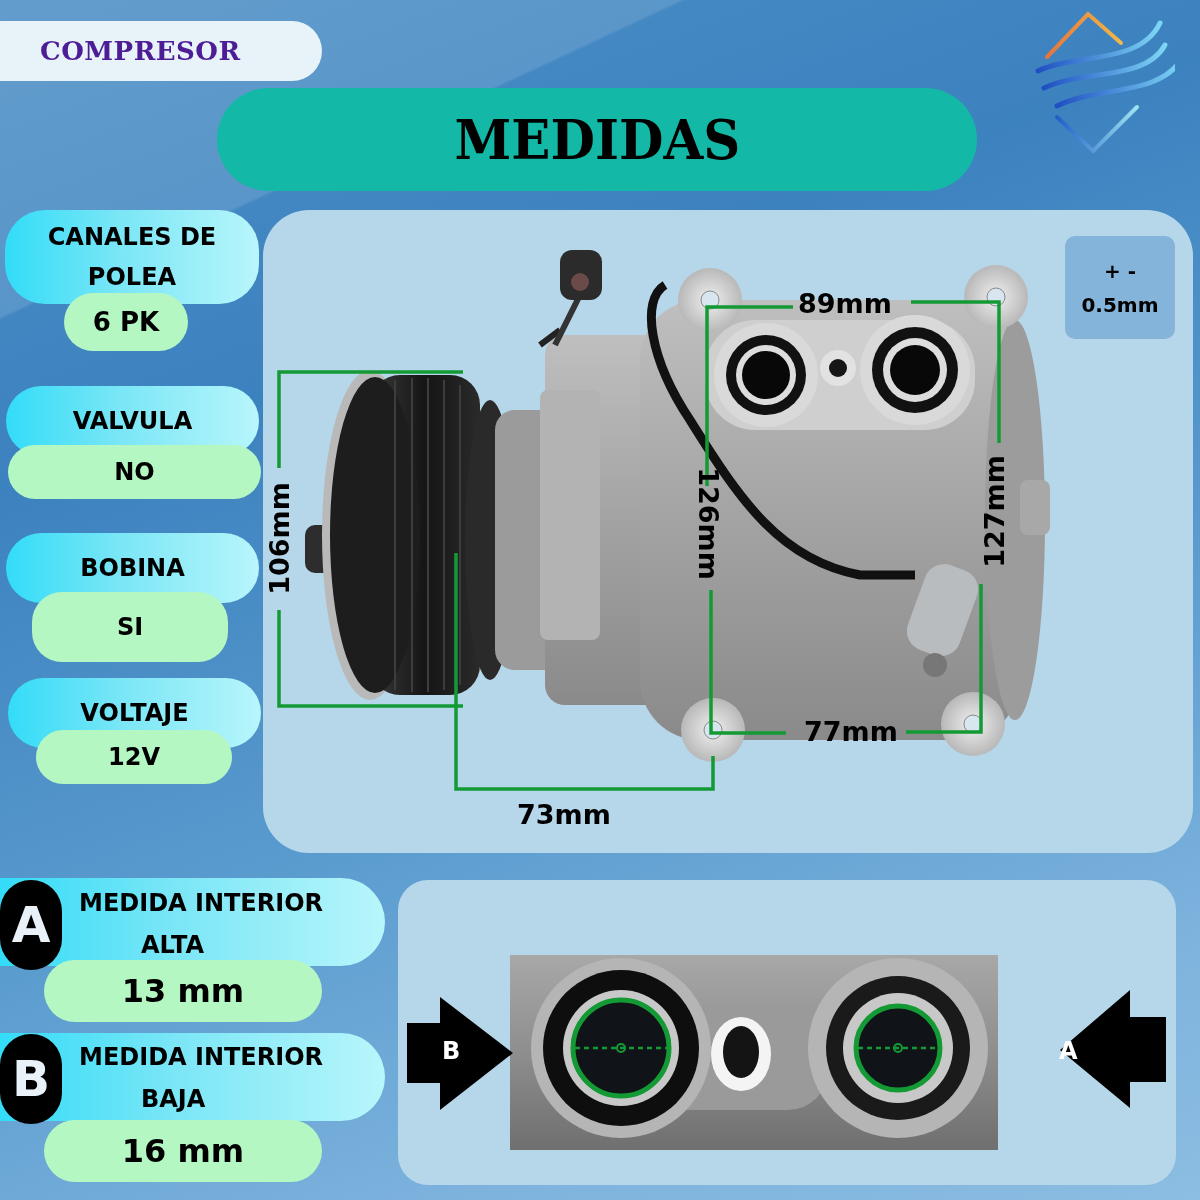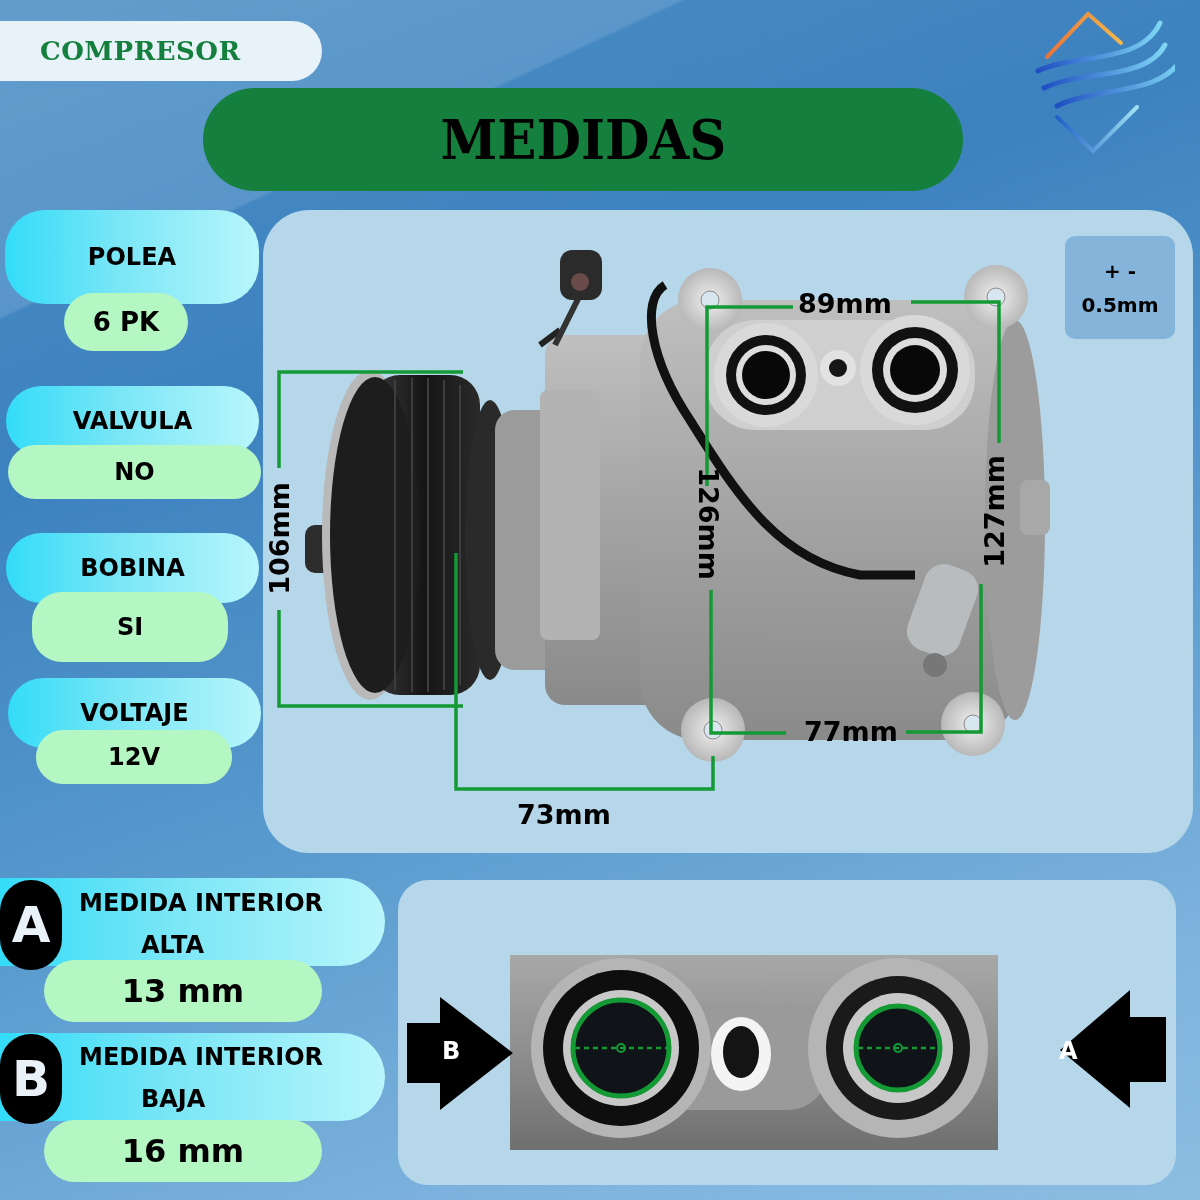--- a/index.html
+++ b/index.html
@@ -15,25 +15,25 @@
     pointer-events: none;
   }
   .serif { font-family: "DejaVu Serif", "Liberation Serif", serif; font-weight: bold; }
   .bold { font-weight: bold; font-family: "DejaVu Sans", "Liberation Sans", sans-serif; color: #000; }
 
   .pill-top {
     position: absolute; left: -10px; top: 21px; width: 332px; height: 60px;
     background: #e8f2f9; border-radius: 0 30px 30px 0;
     display: flex; align-items: center; padding-left: 50px;
   }
-  .pill-top span { font-size: 26px; letter-spacing: 0.5px; color: #15803d; }
+  .pill-top span { font-size: 26px; letter-spacing: 0.5px; color: #4c1d95; }
 
   .title-pill {
-    position: absolute; left: 203px; top: 88px; width: 760px; height: 103px;
-    background: #15803d; border-radius: 52px;
+    position: absolute; left: 217px; top: 88px; width: 760px; height: 103px;
+    background: #14b8a6; border-radius: 52px;
     display: flex; align-items: center; justify-content: center;
   }
   .title-pill span { font-size: 54px; color: #000; transform: scaleX(0.95); }
 
   .logo { position: absolute; left: 1005px; top: 5px; width: 170px; height: 150px; }
 
   .spec-label {
     position: absolute; border-radius: 40px;
     background: linear-gradient(90deg, #33dcf8 0%, #7ae6f6 45%, #b8f6fb 100%);
     display: flex; flex-direction: column; align-items: center; justify-content: center;
@@ -109,20 +109,21 @@
       </linearGradient>
   </defs>
   <polyline points="42,52 83,9 116,38" fill="none" stroke="url(#roof)" stroke-width="4" stroke-linecap="round"></polyline>
   <path d="M33,66 C70,48 135,60 155,18" fill="none" stroke="url(#wave)" stroke-width="5" stroke-linecap="round"></path>
   <path d="M39,83 C80,64 140,76 160,40" fill="none" stroke="url(#wave)" stroke-width="5" stroke-linecap="round"></path>
   <path d="M52,101 C95,80 155,92 178,52" fill="none" stroke="url(#wave)" stroke-width="5" stroke-linecap="round"></path>
   <polyline points="52,112 88,146 132,102" fill="none" stroke="url(#base)" stroke-width="4" stroke-linecap="round"></polyline>
 </svg>
 
 <div class="spec-label bold" style="left:5px; top:210px; width:254px; height:94px;">
+  <div>CANALES DE</div>
   <div>POLEA</div>
 </div>
 <div class="spec-value bold" style="left:64px; top:293px; width:124px; height:58px; font-size:26px;">6 PK</div>
 
 <div class="spec-label bold" style="left:6px; top:386px; width:253px; height:70px;">
   <div>VALVULA</div>
 </div>
 <div class="spec-value bold" style="left:8px; top:445px; width:253px; height:54px;">NO</div>
 
 <div class="spec-label bold" style="left:6px; top:533px; width:253px; height:70px;">

